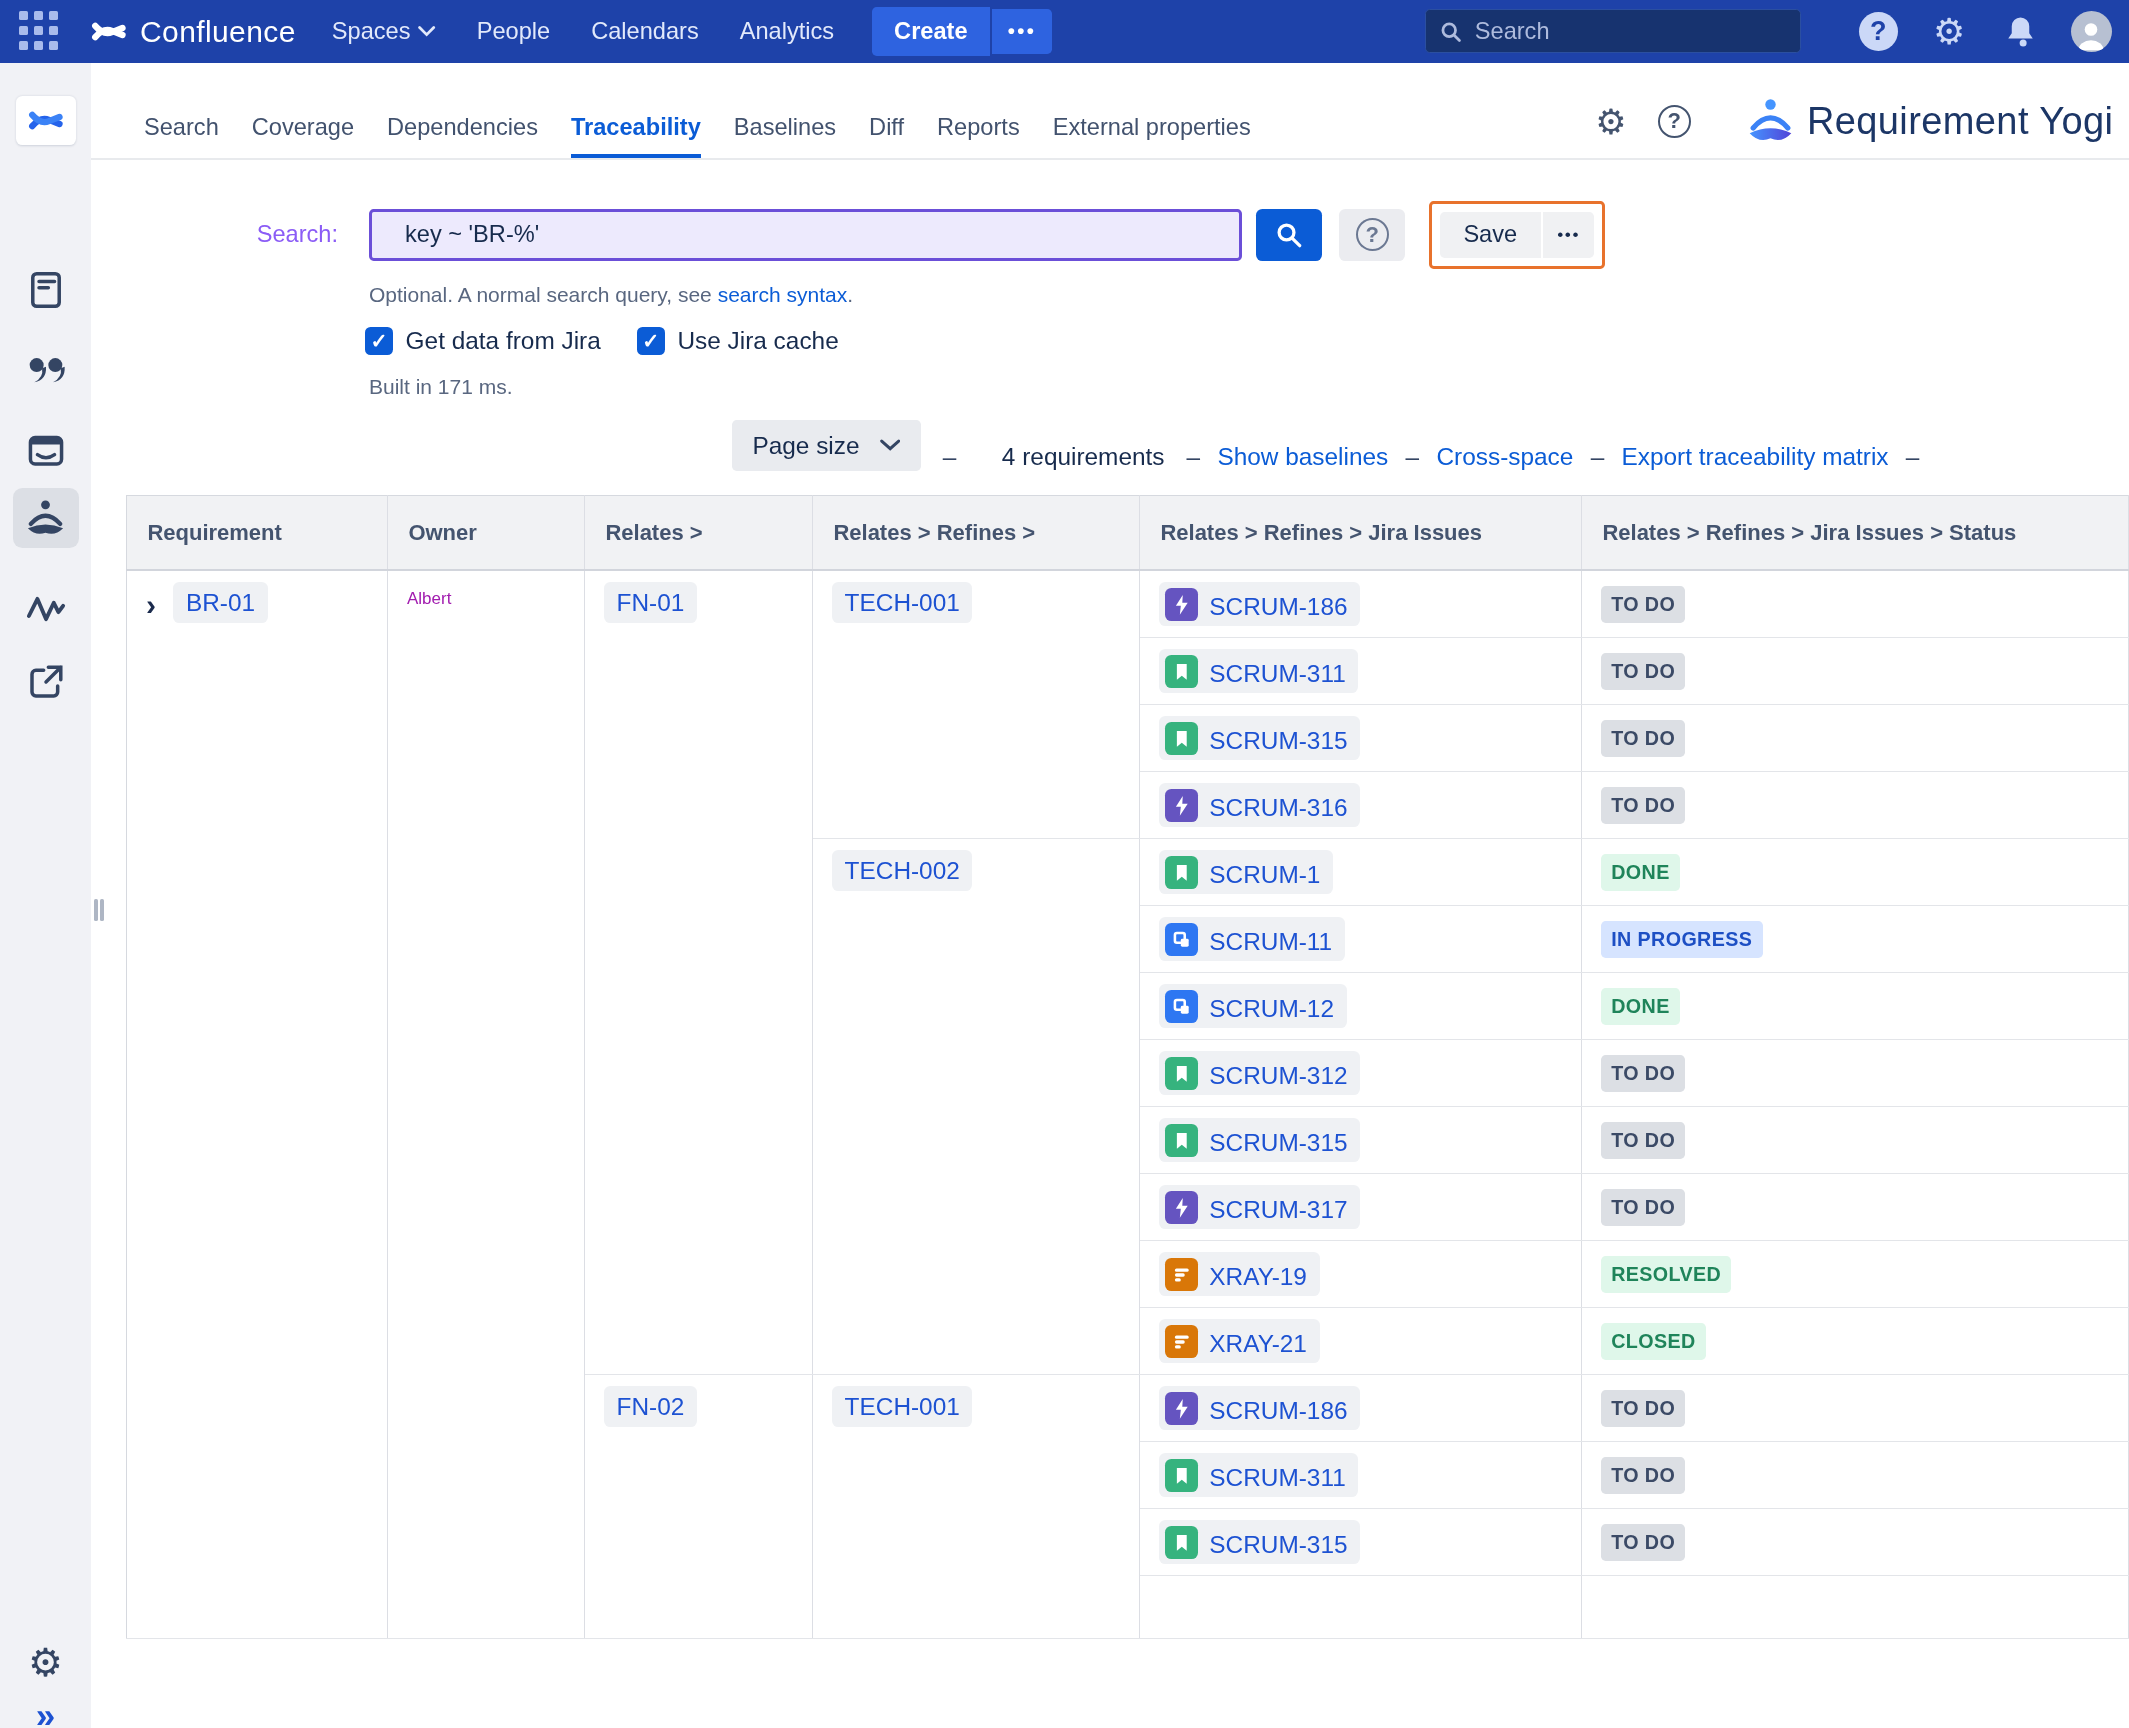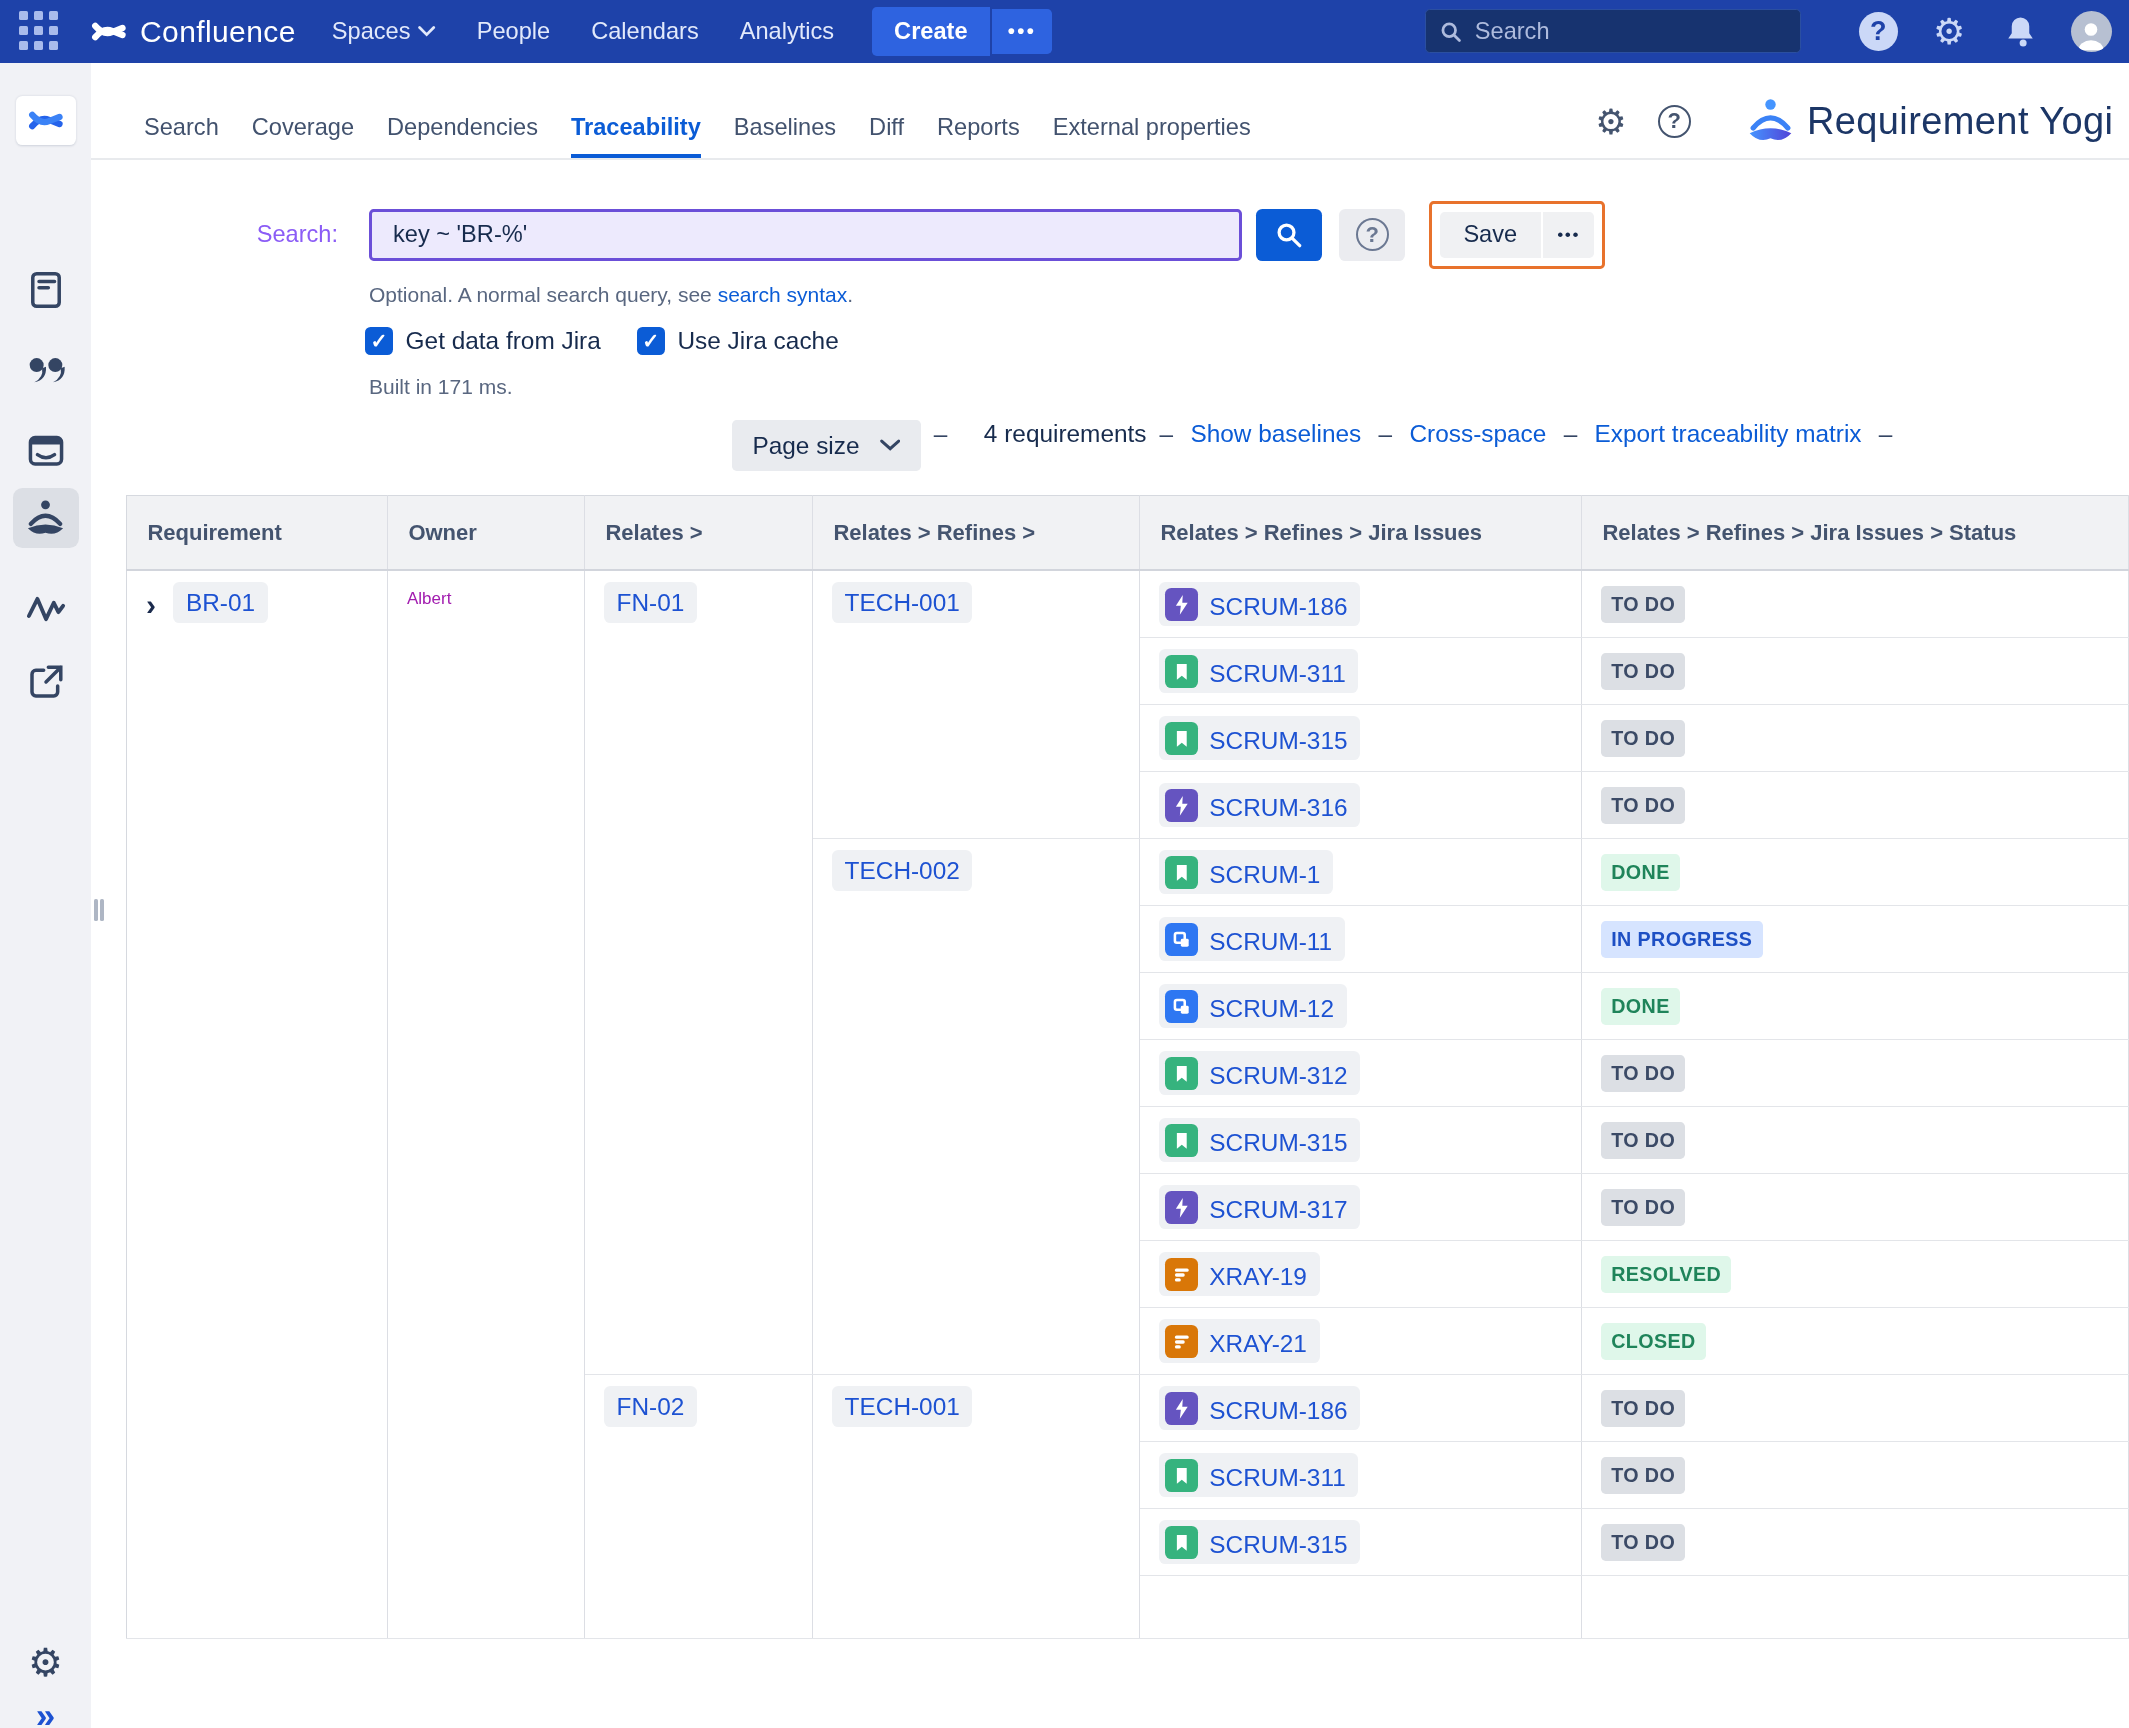--- a/index.html
+++ b/index.html
@@ -59,21 +59,21 @@
   .qcircle { width:33px; height:33px; border-radius:50%; border:2.4px solid #44546F; color:#44546F;
     font-size:22px; font-weight:700; display:flex; align-items:center; justify-content:center; cursor:pointer; }
   .ry-logo { display:flex; align-items:center; gap:7.9px; margin-left:20.4px; }
   .ry-logo svg { width:57px; height:52px; }
   .ry-name { font-family:Liberation Sans, sans-serif; font-size:38px; color:#1C3666; letter-spacing:0.4px; }
 
   
   .search-row { display:flex; align-items:center; margin-top:41px; }
   .search-label { width:247px; text-align:right; font-size:23.6px; color:#8b5cf6; }
   .query-input { margin-left:31px; width:873px; height:52px; background:#EDEAFD; border:3.1px solid #6B4FD8;
-    border-radius:4.7px; font-size:23.6px; color:#172B4D; padding:0 21px; outline:none;
+    border-radius:4.7px; font-size:23.6px; color:#172B4D; padding:0 33px; outline:none;
     font-family:"Liberation Sans",sans-serif; }
   .btn-search { margin-left:14px; width:66px; height:52px; background:#0B5CD6; border:none; border-radius:6.3px;
     display:flex; align-items:center; justify-content:center; cursor:pointer; }
   .btn-help { margin-left:17.3px; width:66px; height:52px; background:#EBECF0; border:none; border-radius:6.3px;
     display:flex; align-items:center; justify-content:center; cursor:pointer; }
   .save-wrap { margin-left:23.6px; border:3.9px solid #E8722C; border-radius:4.7px; padding:7.9px;
     display:flex; gap:2.4px; }
   .btn-save { background:#F0F1F3; border:none; border-radius:4.7px 0 0 4.7px; font-size:23.6px; color:#172B4D;
     padding:9.4px 23.6px; cursor:pointer; font-family:"Liberation Sans",sans-serif; }
   .btn-save-more { background:#F0F1F3; border:none; border-radius:0 4.7px 4.7px 0; font-size:17.3px; color:#172B4D;
@@ -81,21 +81,21 @@
   .hint { margin:14px 0 0 278px; font-size:21px; color:#596780; }
   .hint a { color:#0B5CD6; text-decoration:none; cursor:pointer; }
   .checks { margin:20.4px 0 0 274px; display:flex; align-items:center; gap:36px; }
   .check-item { display:flex; align-items:center; gap:12.6px; cursor:pointer; }
   .checkbox { width:28px; height:28px; background:#0B5CD6; border-radius:5.5px; display:flex;
     align-items:center; justify-content:center; color:#fff; font-size:20.4px; font-weight:700; }
   .check-item label { font-size:24.4px; color:#172B4D; cursor:pointer; }
   .built { margin:20.4px 0 0 278px; font-size:21px; color:#596780; }
 
   
-  .toolbar { margin:20.4px 0 0 621px; display:flex; align-items:flex-start; gap:13px; font-size:24.4px;padding-left:20px; }
+  .toolbar { margin:20.4px 0 0 621px; display:flex; align-items:flex-end; gap:22px; font-size:24.4px;padding-left:20px; }
   .btn-gray { background:#E9EBEF; border:none; border-radius:4.7px; font-size:24.4px; color:#172B4D;
     padding:11.8px 20.4px; display:flex; align-items:center; gap:20.4px; cursor:pointer;
     font-family:"Liberation Sans",sans-serif; }
   .dash { color:#344563; }
   .count { color:#172B4D; margin-left:23.6px; }
   .tb-link { color:#0B5CD6; text-decoration:none; cursor:pointer; }
   .toolbar .btn-macro { margin-left:11px; }
 
   
   .tracetable { margin:23.6px 0 0 35px; border-collapse:collapse; table-layout:fixed; width:2003px;

